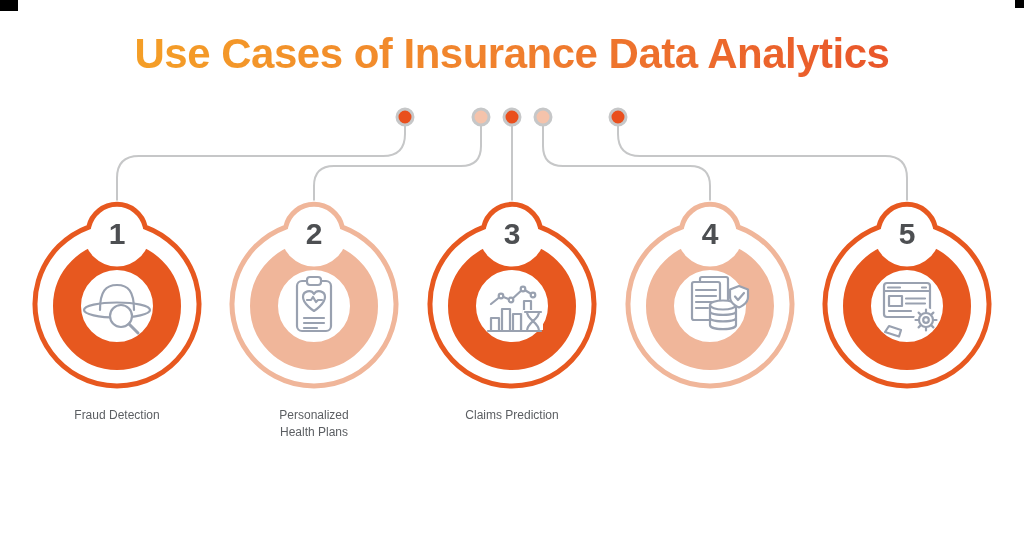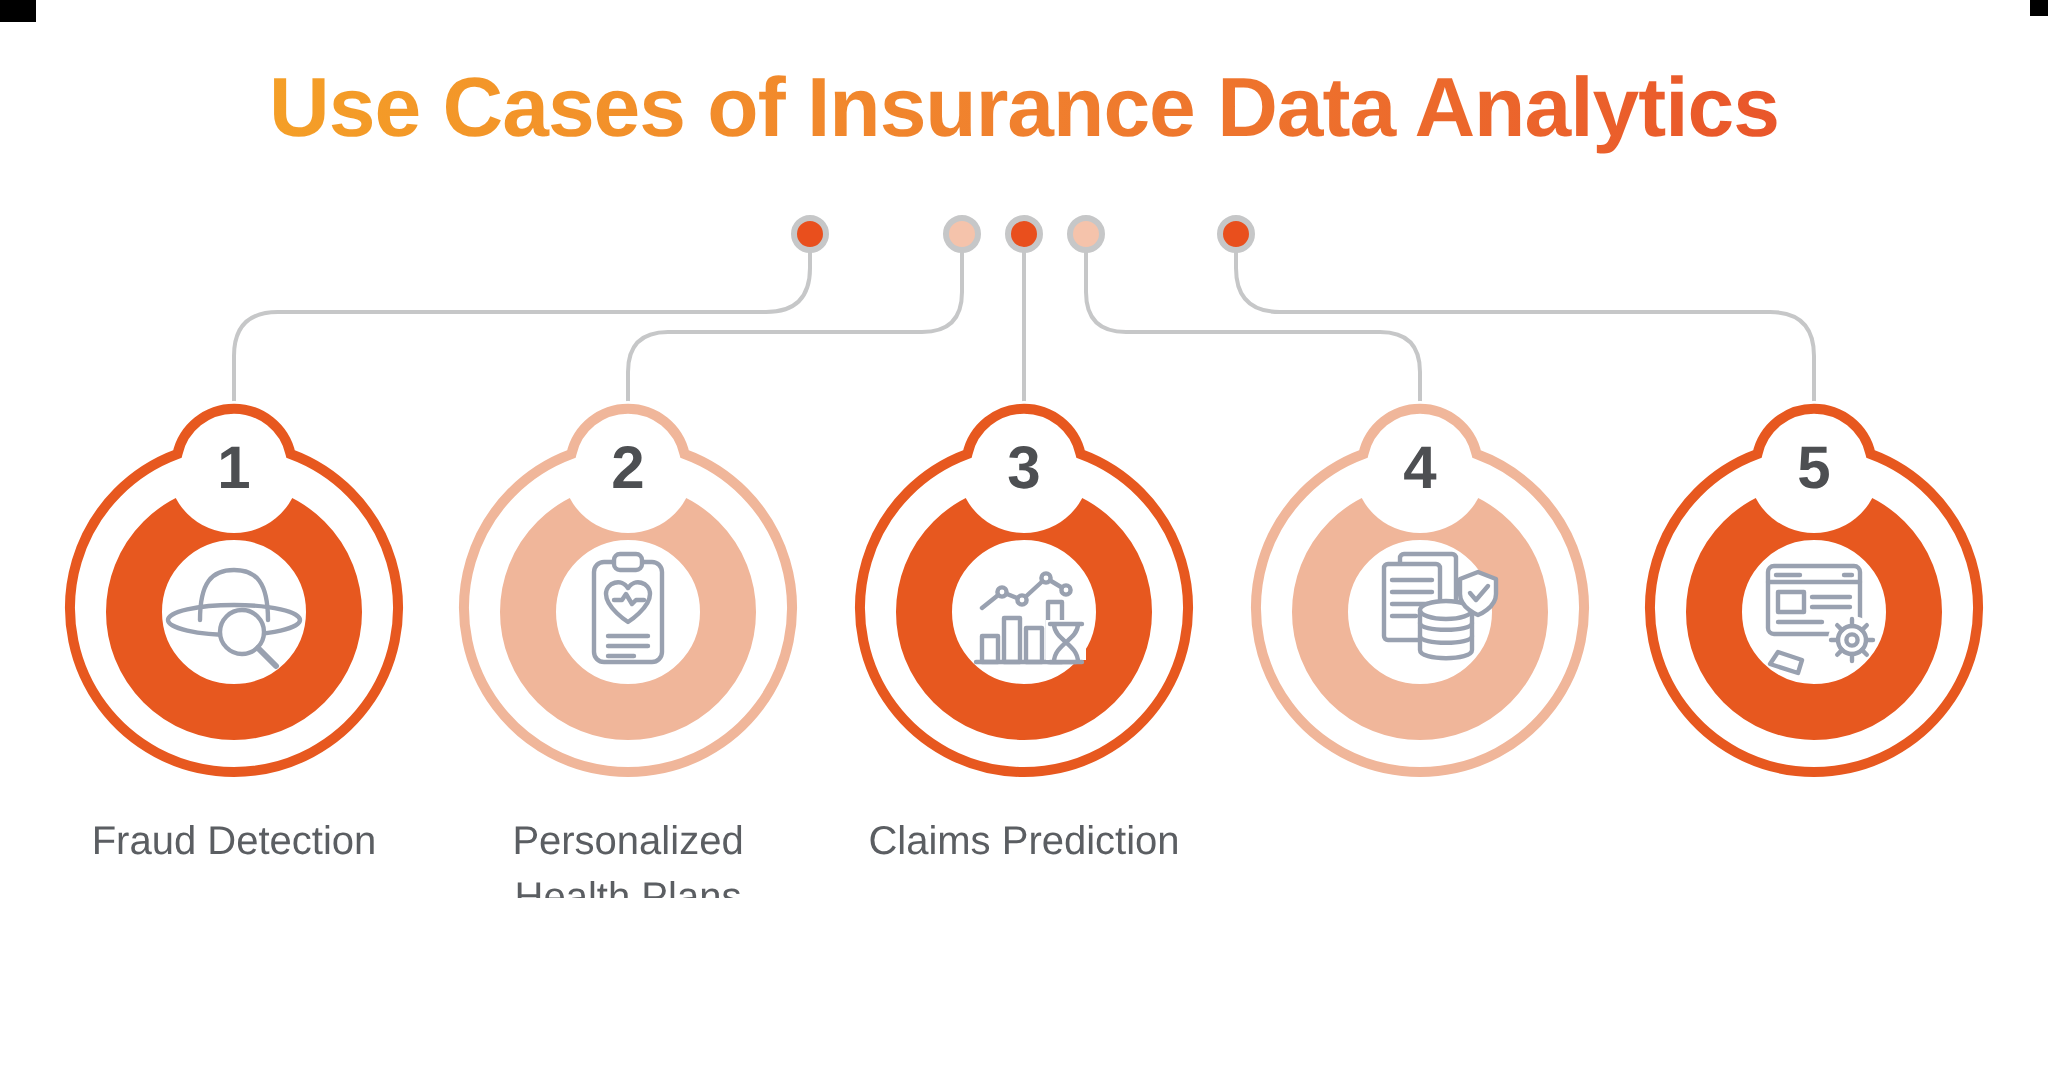--- a/index.html
+++ b/index.html
@@ -35,21 +35,21 @@
     font-family:"Liberation Sans", sans-serif;
   }
   .icon { stroke:#99A1B0; fill:none; stroke-width:2.2; stroke-linecap:round; stroke-linejoin:round; }
   .icon .wfill { fill:#ffffff; }
   .icon .blank { fill:#ffffff; stroke:none; }
   .icon .thick { stroke-width:3; }
 
   
   .label {
     position:absolute; top:407px; width:200px; text-align:center;
-    font-size:20px; line-height:1.42; color:#5B5E62; white-space:pre-line;
+    font-size:12px; line-height:1.42; color:#5B5E62; white-space:pre-line;
   }
 
   
   .mark { position:absolute; background:#000; }
 </style>
 </head>
 <body>
 
 <div class="canvas">
 

